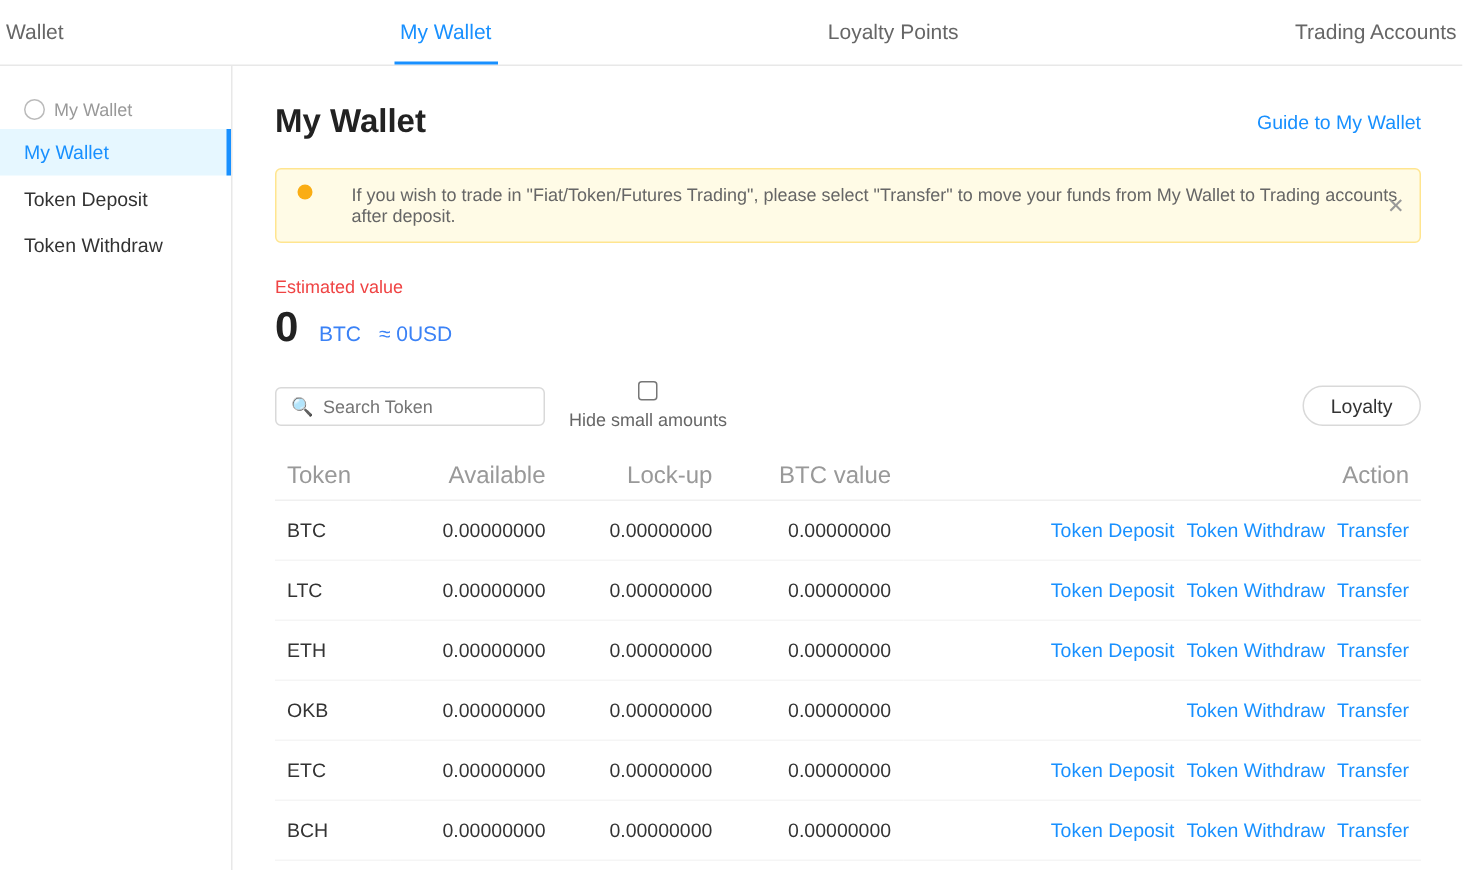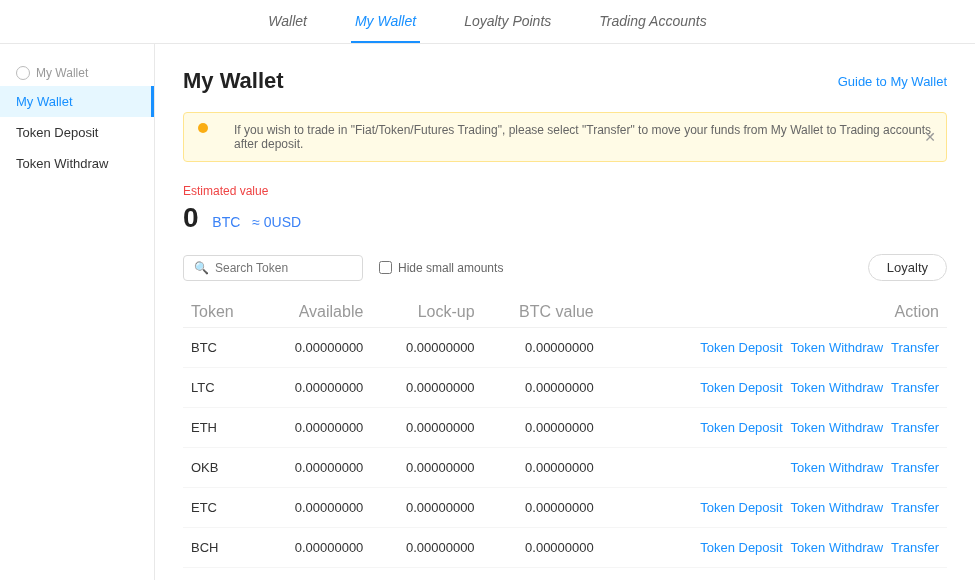--- a/index.html
+++ b/index.html
@@ -1,19 +1,19 @@
 <!DOCTYPE html>
 <html><head>
   <meta charset="utf-8">
   <style>
     * { box-sizing: border-box; margin: 0; padding: 0; }
     body { font-family: -apple-system, BlinkMacSystemFont, 'Segoe UI', sans-serif; font-size: 13px; background: #fff; color: #333; width: 975px; height: 580px; overflow: hidden; }
 
     
-    .top-nav { display: flex; align-items: center; justify-content: center; border-bottom: 1px solid #e8e8e8; height: 44px; gap: 40px; font-style: italic; }
+    .top-nav { display: flex; align-items: center; justify-content: space-between; border-bottom: 1px solid #e8e8e8; height: 44px; gap: 40px; }
     .nav-item { font-size: 14px; color: #666; cursor: pointer; padding: 12px 4px; border-bottom: 2px solid transparent; }
     .nav-item.active { color: #1890ff; border-bottom: 2px solid #1890ff; font-weight: 500; }
 
     
     .layout { display: flex; height: calc(580px - 44px); }
 
     
     .sidebar { width: 155px; border-right: 1px solid #e8e8e8; padding-top: 16px; flex-shrink: 0; }
     .sidebar-section-label { display: flex; align-items: center; gap: 6px; padding: 6px 16px; color: #999; font-size: 12px; }
     .sidebar-section-label .circle-icon { width: 14px; height: 14px; border-radius: 50%; border: 1.5px solid #bbb; display: inline-block; }
@@ -37,21 +37,21 @@
     
     .estimated-label { font-size: 12px; color: #ef4444; margin-bottom: 4px; }
     .estimated-value { font-size: 28px; font-weight: 600; color: #222; margin-bottom: 20px; }
     .estimated-value span.unit { font-size: 14px; font-weight: 400; color: #3b82f6; margin-left: 6px; }
 
     
     .controls-row { display: flex; align-items: center; gap: 16px; margin-bottom: 16px; }
     .search-box { display: flex; align-items: center; border: 1px solid #d9d9d9; border-radius: 4px; padding: 5px 10px; gap: 6px; width: 180px; }
     .search-box input { border: none; outline: none; font-size: 12px; color: #000000; width: 100%; background: transparent; }
     .search-icon-unicode { color: #bbb; font-size: 12px; }
-    .hide-small { display: flex; align-items: center; gap: 6px; font-size: 12px; color: #666; cursor: pointer; }
+    .hide-small { display: flex; align-items: center; gap: 6px; font-size: 12px; color: #666; cursor: pointer; flex-direction: column; }
     .hide-small input[type=checkbox] { cursor: pointer; }
     .spacer { flex: 1; }
     .history-btn { border: 1px solid #d9d9d9; border-radius: 20px; padding: 5px 18px; font-size: 13px; color: #333; cursor: pointer; background: #fff; }
 
     
     .token-table { width: 100%; border-collapse: collapse; }
     .token-table th { text-align: left; font-size: 16px; color: #999; font-weight: 400; padding: 6px 8px; border-bottom: 1px solid #f0f0f0; }
     .token-table th.right { text-align: right; }
     .token-table td { padding: 12px 8px; font-size: 13px; color: #333; border-bottom: 1px solid #f5f5f5; vertical-align: middle; }
     .token-table td.right { text-align: right; }

